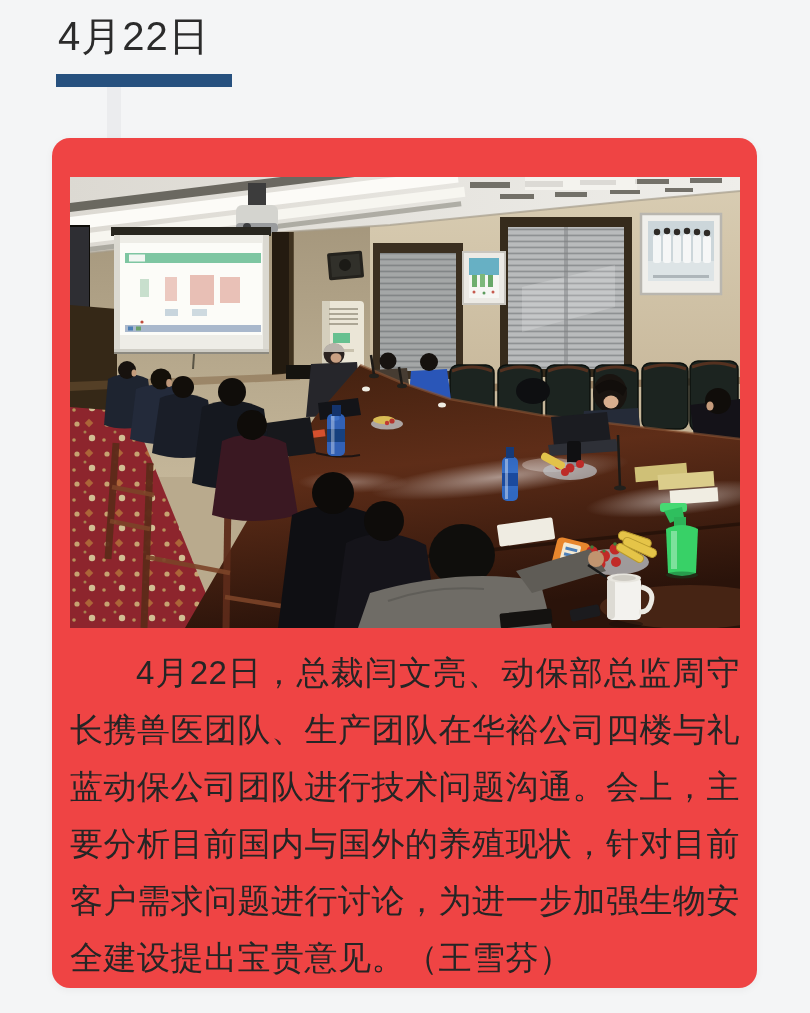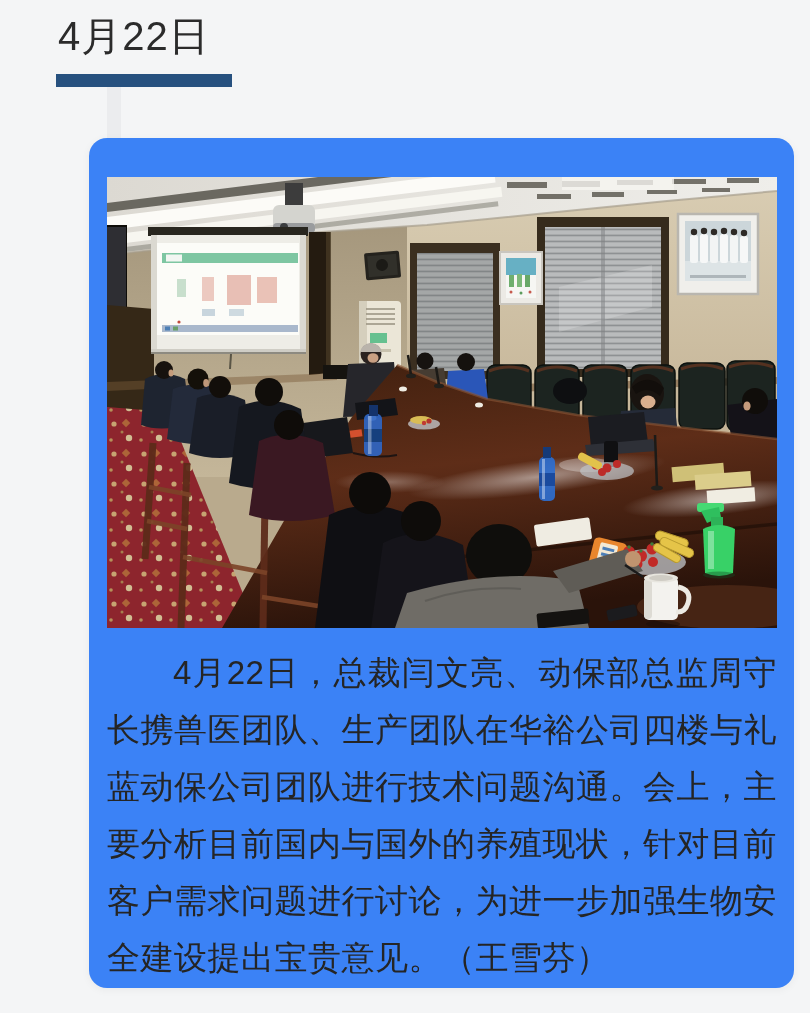--- a/index.html
+++ b/index.html
@@ -18,24 +18,23 @@
   .accent-bar{
     position:absolute;left:56px;top:74px;
     width:176px;height:13px;background:#27517f;
   }
   .connector{
     position:absolute;left:107px;top:87px;
     width:14px;height:53px;background:#ebecee;
   }
   .card{
     position:absolute;left:52px;top:138px;
-    width:705px;height:850px;background:#3b82f6;
+    width:705px;height:850px;background:#ef4444;
     border-radius:18px;
     box-shadow:0 2px 8px rgba(0,0,0,0.05);
-    margin-left:37px;
   }
   .photo{
     position:absolute;left:18px;top:39px;margin:0;
     width:670px;height:451px;overflow:hidden;background:#b9aa8d;
   }
   .photo svg{display:block;width:670px;height:451px;}
   .body-text{
     position:absolute;left:18px;top:506px;margin:0;
     width:670px;
     font-size:33px;line-height:57px;color:#252525;

